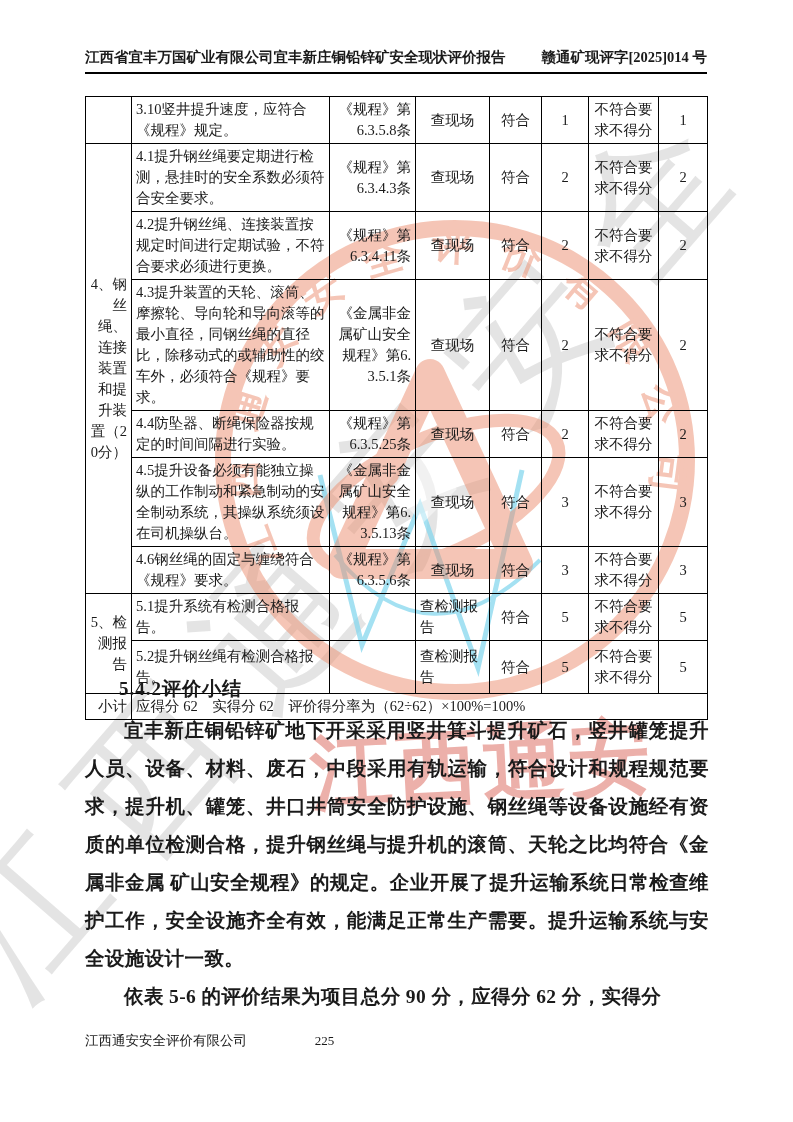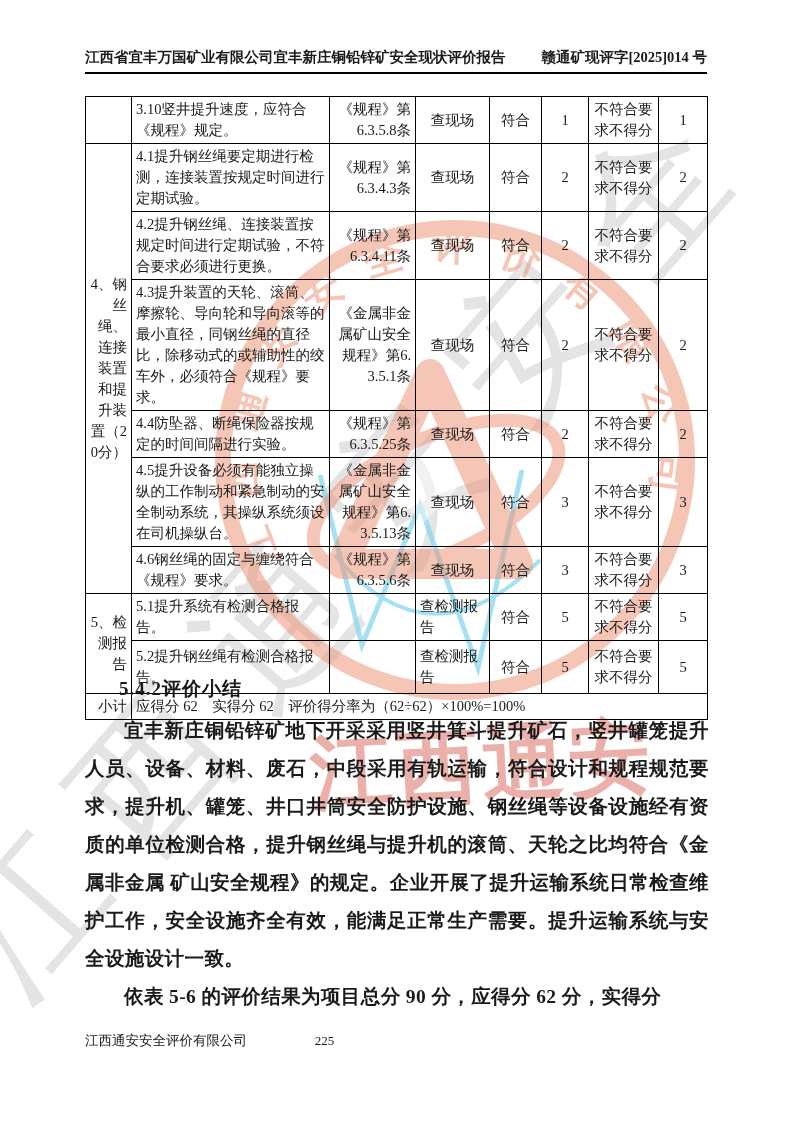--- a/index.html
+++ b/index.html
@@ -108,21 +108,21 @@
         <td>3.10竖井提升速度，应符合《规程》规定。</td>
         <td class="basis">《规程》第6.3.5.8条</td>
         <td class="c">查现场</td>
         <td class="c">符合</td>
         <td class="num">1</td>
         <td class="c">不符合要求不得分</td>
         <td class="num">1</td>
       </tr>
       <tr style="height:65px;">
         <td class="group" rowspan="6">4、钢丝绳、连接装置和提升装置（20分）</td>
-        <td>4.1提升钢丝绳要定期进行检测，连接装置按规定时间进行定期试验。</td>
+        <td>4.1提升钢丝绳要定期进行检测，悬挂时的安全系数必须符合安全要求。</td>
         <td class="basis">《规程》第6.3.4.3条</td>
         <td class="c">查现场</td>
         <td class="c">符合</td>
         <td class="num">2</td>
         <td class="c">不符合要求不得分</td>
         <td class="num">2</td>
       </tr>
       <tr style="height:65px;">
         <td>4.2提升钢丝绳、连接装置按规定时间进行定期试验，不符合要求必须进行更换。</td>
         <td class="basis">《规程》第6.3.4.11条</td>

